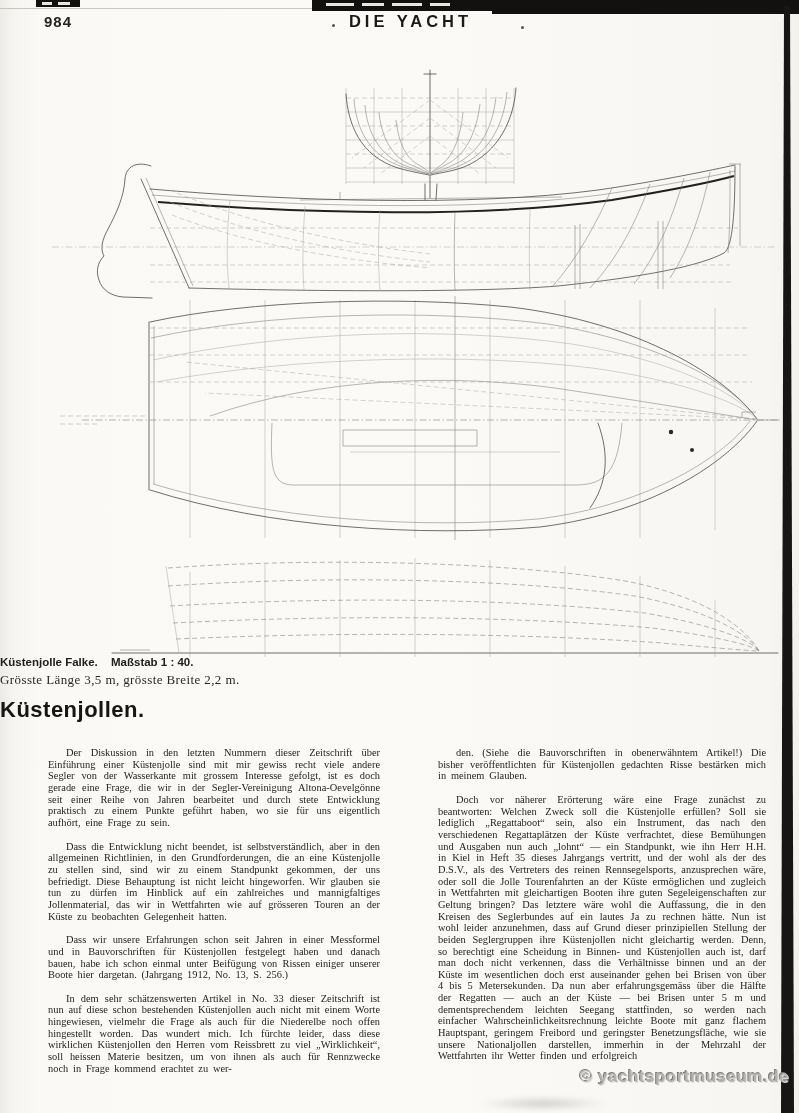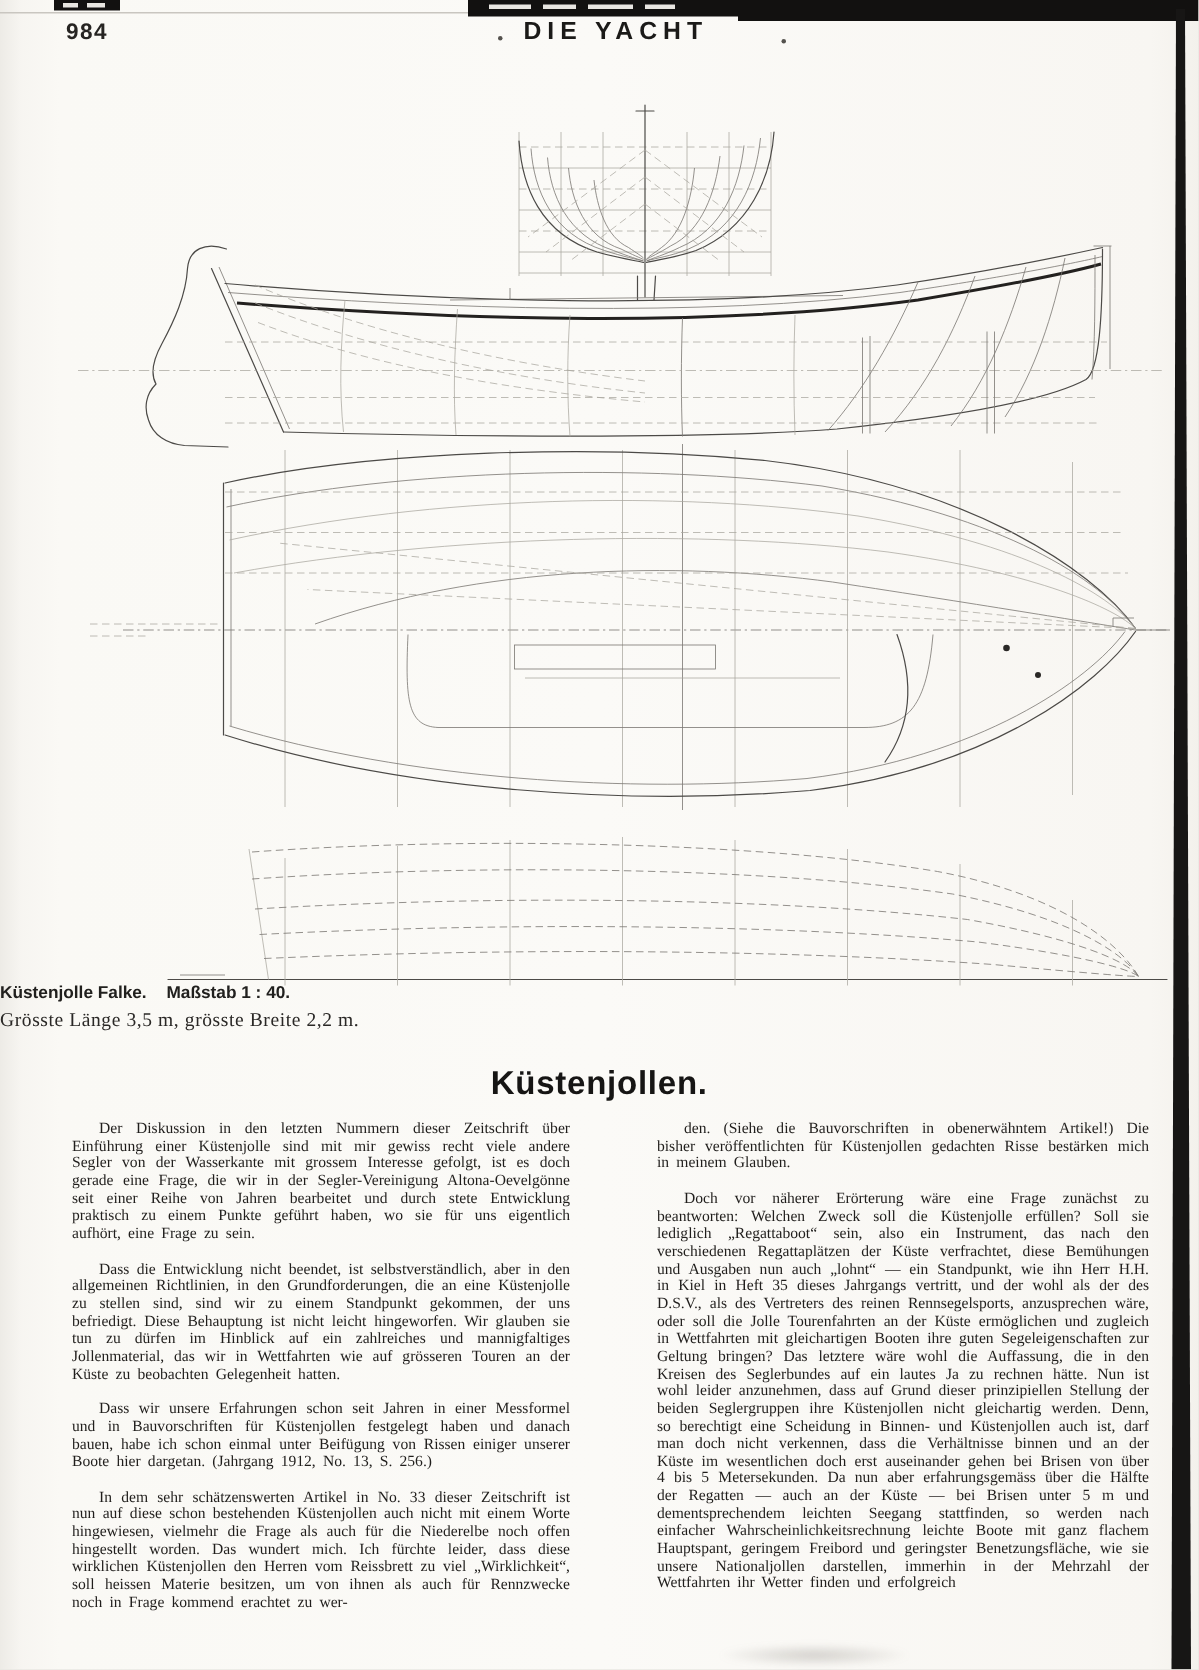--- a/index.html
+++ b/index.html
@@ -23,21 +23,21 @@
   .s2{stroke:#7d7a75;stroke-width:.55;fill:none;}
   .s3{stroke:#aaa79f;stroke-width:.5;fill:none;}
   .hv{stroke:#23211f;stroke-width:2;fill:none;}
   .dsh{stroke-dasharray:5 3;}
   .dd{stroke-dasharray:7 2.5 1.5 2.5;}
   .caption{position:absolute;left:0;right:0;text-align:left;}
   .caption-1{top:656px;font-family:"Liberation Sans",sans-serif;font-size:11.5px;font-weight:bold;color:#21201e;}
   .caption-1 .cap-scale{font-weight:600;margin-left:10px;}
   .caption-2{top:672px;font-size:13px;color:#2a2826;letter-spacing:.4px;}
   
-  .article-title{position:absolute;left:0;right:0;top:697px;text-align:center;font-family:"Liberation Sans",sans-serif;font-size:22px;font-weight:bold;letter-spacing:.5px;color:#161514;margin-top:12px;}
+  .article-title{position:absolute;left:0;right:0;top:697px;font-family:"Liberation Sans",sans-serif;font-size:22px;font-weight:bold;letter-spacing:.5px;color:#161514;}
   .columns{position:absolute;left:36px;top:735px;width:742px;display:flex;gap:34px;}
   .col{text-align:justify;font-size:10.4px;line-height:11.65px;word-spacing:2.2px;color:#201e1c;}
   .col-left{width:356px;}
   .col-right{width:352px;}
   .col p{margin:12px;text-indent:18px;}
   .col p + p{margin-top:1px;}
   
   .watermark{position:absolute;right:10px;top:1067px;font-family:"Liberation Sans",sans-serif;font-weight:bold;font-size:17px;letter-spacing:.5px;color:#b3b1ad;text-shadow:1px 1px 0 #e6e4e0,-1px -1px 0 #7c7a76;}
   .smudge{position:absolute;left:478px;top:1096px;width:130px;height:15px;border-radius:50%;background:radial-gradient(ellipse at center,rgba(110,104,98,.28),rgba(110,104,98,0) 70%);filter:blur(2px);}
 </style>
@@ -213,14 +213,15 @@
       <p>Dass wir unsere Erfahrungen schon seit Jahren in einer Messformel und in Bauvorschriften für Küstenjollen festgelegt haben und danach bauen, habe ich schon einmal unter Beifügung von Rissen einiger unserer Boote hier dargetan. (Jahrgang 1912, No. 13, S. 256.)</p>
       <p>In dem sehr schätzenswerten Artikel in No. 33 dieser Zeitschrift ist nun auf diese schon bestehenden Küstenjollen auch nicht mit einem Worte hingewiesen, vielmehr die Frage als auch für die Niederelbe noch offen hingestellt worden. Das wundert mich. Ich fürchte leider, dass diese wirklichen Küstenjollen den Herren vom Reissbrett zu viel „Wirklichkeit“, soll heissen Materie besitzen, um von ihnen als auch für Rennzwecke noch in Frage kommend erachtet zu wer-</p>
     </div>
     <div class="col col-right">
       <p>den. (Siehe die Bauvorschriften in obenerwähntem Artikel!) Die bisher veröffentlichten für Küstenjollen gedachten Risse bestärken mich in meinem Glauben.</p>
       <p>Doch vor näherer Erörterung wäre eine Frage zunächst zu beantworten: Welchen Zweck soll die Küstenjolle erfüllen? Soll sie lediglich „Regattaboot“ sein, also ein Instrument, das nach den verschiedenen Regattaplätzen der Küste verfrachtet, diese Bemühungen und Ausgaben nun auch „lohnt“ — ein Standpunkt, wie ihn Herr H.H. in Kiel in Heft 35 dieses Jahrgangs vertritt, und der wohl als der des D.S.V., als des Vertreters des reinen Rennsegelsports, anzusprechen wäre, oder soll die Jolle Tourenfahrten an der Küste ermöglichen und zugleich in Wettfahrten mit gleichartigen Booten ihre guten Segeleigenschaften zur Geltung bringen? Das letztere wäre wohl die Auffassung, die in den Kreisen des Seglerbundes auf ein lautes Ja zu rechnen hätte. Nun ist wohl leider anzunehmen, dass auf Grund dieser prinzipiellen Stellung der beiden Seglergruppen ihre Küstenjollen nicht gleichartig werden. Denn, so berechtigt eine Scheidung in Binnen- und Küstenjollen auch ist, darf man doch nicht verkennen, dass die Verhältnisse binnen und an der Küste im wesentlichen doch erst auseinander gehen bei Brisen von über 4 bis 5 Metersekunden. Da nun aber erfahrungsgemäss über die Hälfte der Regatten — auch an der Küste — bei Brisen unter 5 m und dementsprechendem leichten Seegang stattfinden, so werden nach einfacher Wahrscheinlichkeitsrechnung leichte Boote mit ganz flachem Hauptspant, geringem Freibord und geringster Benetzungsfläche, wie sie unsere Nationaljollen darstellen, immerhin in der Mehrzahl der Wettfahrten ihr Wetter finden und erfolgreich</p>
     </div>
   </div>
 
   <div class="smudge"></div>
+  <div class="watermark">© yachtsportmuseum.de</div>
 
 </div>
 
 </body></html>

